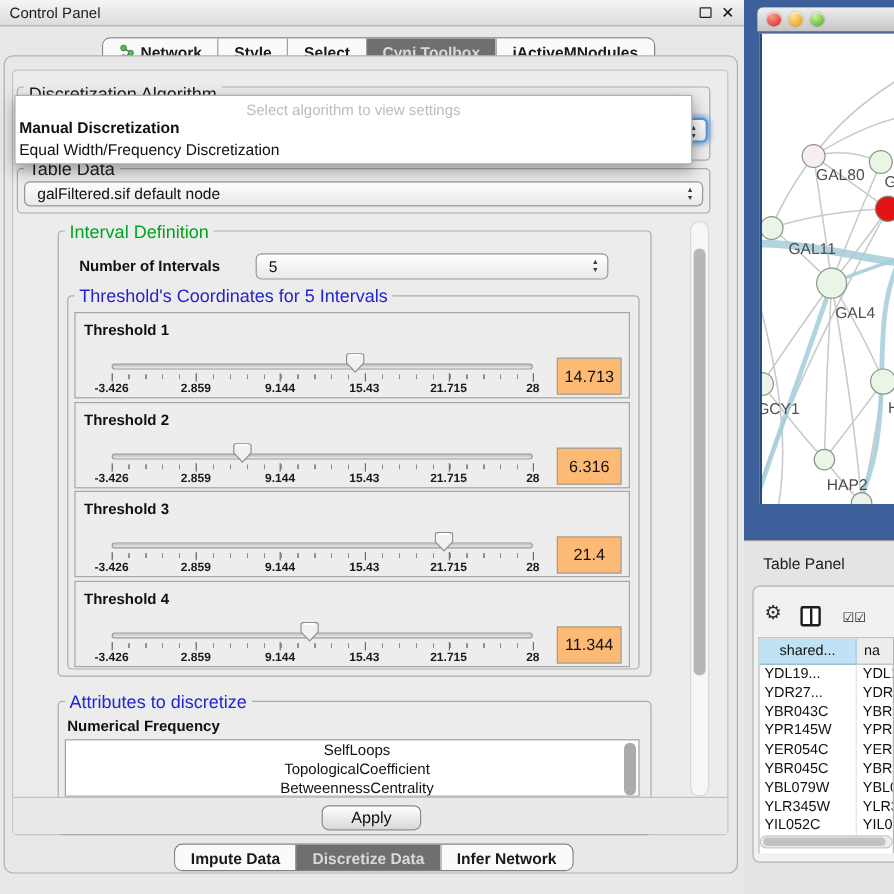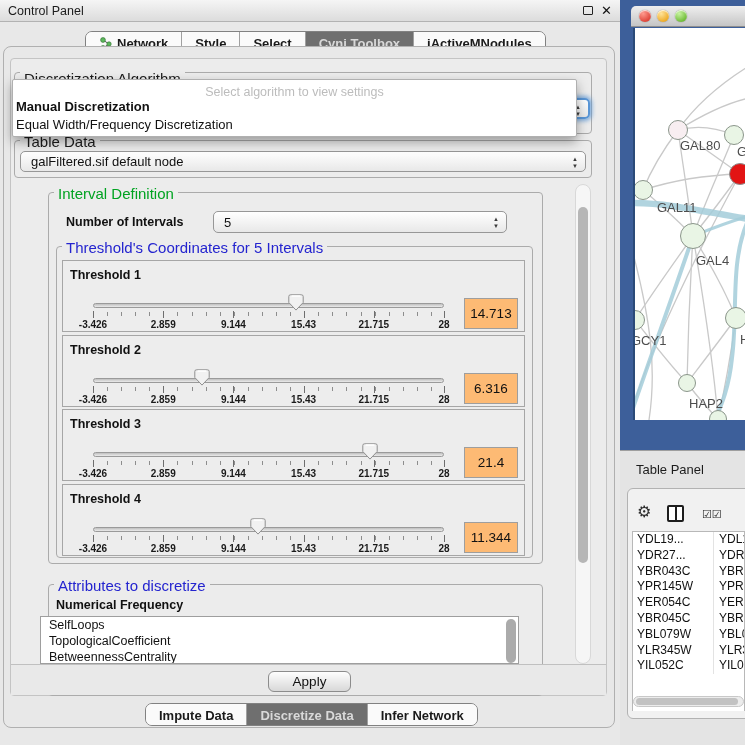--- a/index.html
+++ b/index.html
@@ -64,22 +64,22 @@
   .th-minor { position:absolute; left:30px; top:51px; width:352px; height:4px;
     background:repeating-linear-gradient(to right,#8d8d8d 0 1px,transparent 1px 14.08px); }
   .th-major { position:absolute; top:50px; width:1px; height:7px; background:#6e6e6e; }
   .th-ticklabel { position:absolute; top:58px; font-size:10px; font-weight:700; color:#1a1a1a;
     transform:translateX(-50%); white-space:nowrap; }
   .th-value { position:absolute; right:6px; top:37px; width:54px; height:31px; background:#fdba74;
     border:1px solid #9e9e9e; font-size:13.5px; color:#111;
     display:flex; align-items:center; justify-content:center; }
 
   
-  .attr-list { position:absolute; left:40px; top:616px; width:479px; height:48px;
-    background:#ffffff; border:1px solid #9e9e9e; overflow:hidden; z-index:2; }
+  .attr-list { position:absolute; left:54px; top:616px; width:479px; height:48px;
+    background:#ffffff; border:1px solid #9e9e9e; overflow:hidden; z-index:2;text-align:center; }
   .attr-item { font-size:12.5px; color:#111; padding-left:8px; line-height:16px; white-space:nowrap; }
   .attr-scroll { position:absolute; right:2px; top:2px; width:10px; height:44px;
     background:#ababab; border-radius:5px; }
 
   .v-scrolltrack { position:absolute; left:575px; top:184px; width:16px; height:480px;
     background:#f6f6f6; border:1px solid #d8d8d8; border-radius:8px; z-index:1; }
   .v-scrollthumb { position:absolute; left:2px; top:22px; width:10px; height:356px;
     background:#b6b6b6; border-radius:5px; }
 
   .apply-strip { position:absolute; left:11px; top:664px; width:595px; height:31px;
@@ -394,20 +394,24 @@
     </div>
 
     <div class="tp-region">
       <span class="tp-title">Table Panel</span>
       <div class="tp-box"></div>
       <span class="gear">⚙</span>
       <span class="split-ic"></span>
       <span class="checks">☑☑</span>
 
       <div class="tp-table">
+        <div class="tp-headrow">
+          <div class="tp-h1">shared...</div>
+          <div class="tp-h2">na</div>
+        </div>
         <div id="tp-rows">
             <div class="tp-row">
               <div class="tp-c1">YDL19...</div>
               <div class="tp-c2">YDL1</div>
             </div>
             <div class="tp-row">
               <div class="tp-c1">YDR27...</div>
               <div class="tp-c2">YDR2</div>
             </div>
             <div class="tp-row">

